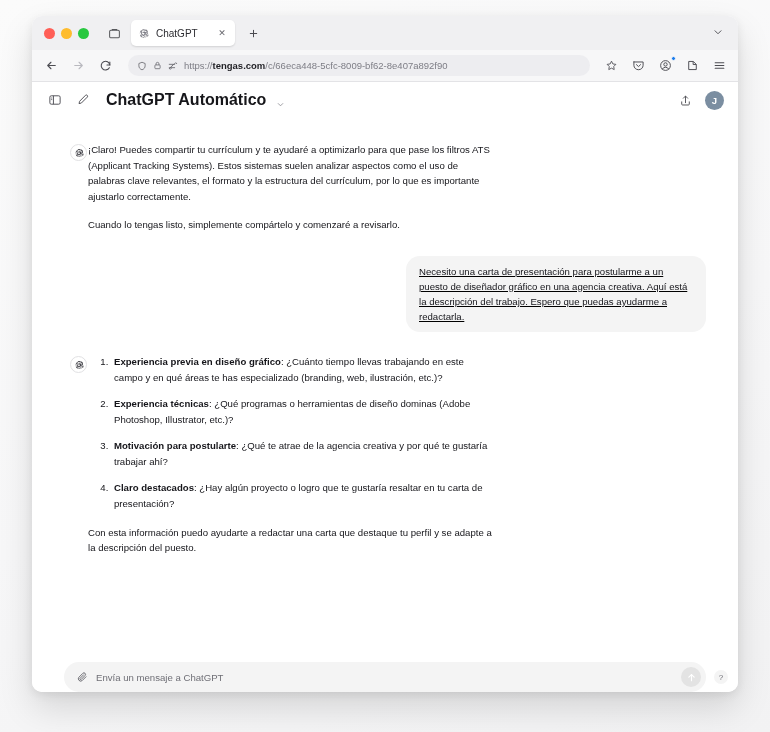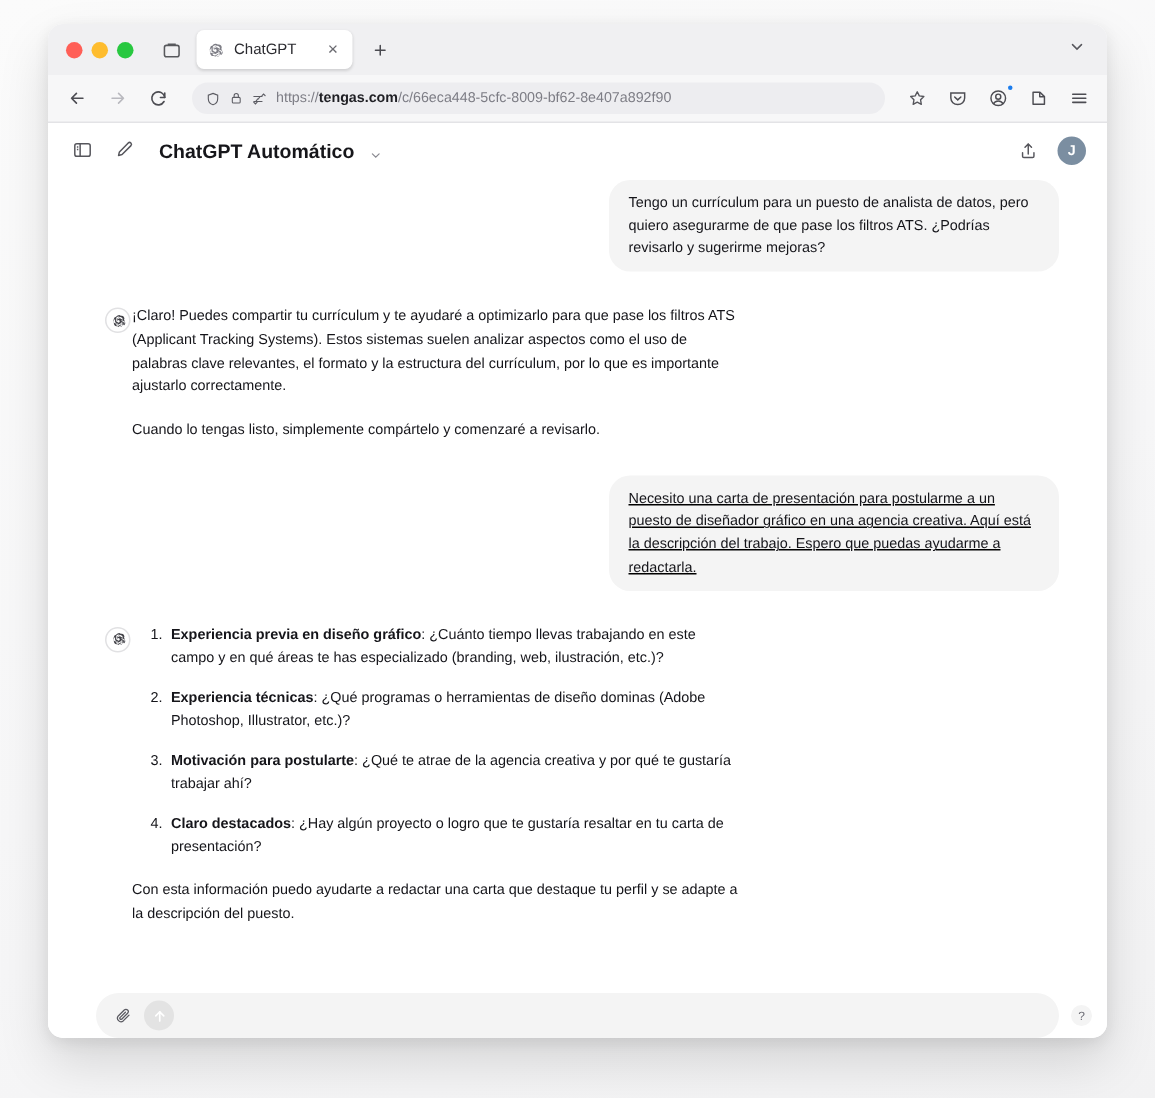--- a/index.html
+++ b/index.html
@@ -116,21 +116,21 @@
   }
   .app-header {
     height: 36px;
     display: flex; align-items: center;
     padding: 0 14px;
     gap: 11px;
     flex: none;
   }
   .hdr-icon { width: 17px; height: 17px; color: #56565c; display:flex;align-items:center;justify-content:center;}
   .hdr-title {
-    font-size: 13px; font-weight: 700; color: #16161a;
+    font-size: 16px; font-weight: 700; color: #16161a;
     margin-left: 4px;
     display: flex; align-items: flex-end; gap: 10px;
   }
   .hdr-title .chev { color: #8b8b92; display:flex; }
   .hdr-spacer { flex: 1; }
   .avatar {
     width: 19px; height: 19px; border-radius: 50%;
     background: #7b8ea1; color: #fff;
     font-size: 9.5px; font-weight: 600;
     display: flex; align-items: center; justify-content: center;
@@ -365,23 +365,20 @@
               <path d="M8 7.8 12 3.8l4 4"></path>
               <path d="M5 14.5v4.2a1.6 1.6 0 0 0 1.6 1.6h10.8a1.6 1.6 0 0 0 1.6-1.6v-4.2"></path>
             </svg>
         </div>
         <div class="avatar">J</div>
       </div>
 
       <div class="thread">
         <div class="thread-inner">
 
-          <div class="msg user">
-            <div class="bubble">Tengo un currículum para un puesto de analista de datos, pero quiero asegurarme de que pase los filtros ATS. ¿Podrías revisarlo y sugerirme mejoras?</div>
-          </div>
 
           <div class="msg assistant" style="margin-top:22px;">
             <div class="bot-avatar">
               <svg width="10" height="10" viewBox="0 0 24 24" fill="currentColor">
                 <path d="M12 2.6a4.3 4.3 0 0 0-3.9 2.5A4.3 4.3 0 0 0 4.5 8.9a4.3 4.3 0 0 0 .6 5 4.3 4.3 0 0 0 .5 4.9 4.3 4.3 0 0 0 4.7 1.5A4.3 4.3 0 0 0 14 21.4a4.3 4.3 0 0 0 4-2.6 4.3 4.3 0 0 0 3.5-3.7 4.3 4.3 0 0 0-.6-5 4.3 4.3 0 0 0-.5-4.9 4.3 4.3 0 0 0-4.7-1.5A4.3 4.3 0 0 0 12 2.6zm0 2.2c.9 0 1.7.4 2.2 1l-3.7 2.1a1 1 0 0 0-.5.9v4.6l-1.6-.9V7.9c0-1.7 1.5-3.1 3.6-3.1zm5.4 1.9c1.2.7 1.7 2.2 1.2 3.3l-.2-.1-3.9-2.3a1 1 0 0 0-1 0l-4 2.3v-1.9l3.7-2.1c1.4-.8 3-.4 4.2.8zM6.4 8.6l.1.2v4.5c0 .4.2.7.5.9l4 2.3-1.7 1-3.7-2.2c-1.5-.8-1.9-2.6-.9-4.2.4-.9 1-1.8 1.7-2.5zm11.3 2.2 3.7 2.1c1.5.9 1.9 2.7.9 4.3-.4.8-1 1.5-1.7 2v-4.6a1 1 0 0 0-.5-.9l-4-2.3 1.6-.6zM12 10.3l1.9 1.1v2.2L12 14.7l-1.9-1.1v-2.2l1.9-1.1zm4.6 3.2 1.6.9v4.2c0 1.7-1.5 3.1-3.6 3.1-.9 0-1.7-.4-2.2-1l3.7-2.1a1 1 0 0 0 .5-.9v-4.2zm-9.3 1.7 4 2.3a1 1 0 0 0 1 0l4-2.3v1.9l-3.7 2.1c-1.5.9-3.3.4-4.2-1-.5-.9-.8-2-1.1-3z"></path>
               </svg>
             </div>
             <div class="bot-body">
               <p>¡Claro! Puedes compartir tu currículum y te ayudaré a optimizarlo para que pase los filtros ATS (Applicant Tracking Systems). Estos sistemas suelen analizar aspectos como el uso de palabras clave relevantes, el formato y la estructura del currículum, por lo que es importante ajustarlo correctamente.</p>
               <p>Cuando lo tengas listo, simplemente compártelo y comenzaré a revisarlo.</p>
@@ -413,20 +410,21 @@
         </div>
       </div>
 
       <div class="composer-wrap">
         <div class="composer">
           <span class="clip">
             <svg width="12" height="12" viewBox="0 0 24 24" fill="none" stroke="currentColor" stroke-width="1.7" stroke-linecap="round" stroke-linejoin="round">
                 <path d="M20 11.5 12.3 19.2a4.7 4.7 0 0 1-6.6-6.6l8-8a3.1 3.1 0 0 1 4.4 4.4l-7.9 8a1.6 1.6 0 0 1-2.2-2.2l7.2-7.2"></path>
               </svg>
           </span>
+          <input class="composer-input" type="text" placeholder="Envía un mensaje a ChatGPT" style="">
           <span class="send-btn">
             <svg width="11" height="11" viewBox="0 0 24 24" fill="none" stroke="currentColor" stroke-width="2.4" stroke-linecap="round" stroke-linejoin="round">
                 <path d="M12 19V5.6"></path>
                 <path d="M6.2 11.4 12 5.6l5.8 5.8"></path>
               </svg>
           </span>
         </div>
       </div>
 
 

